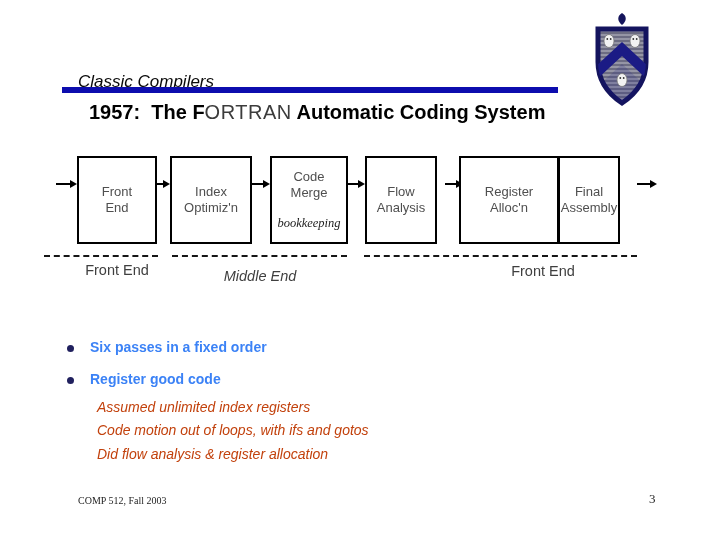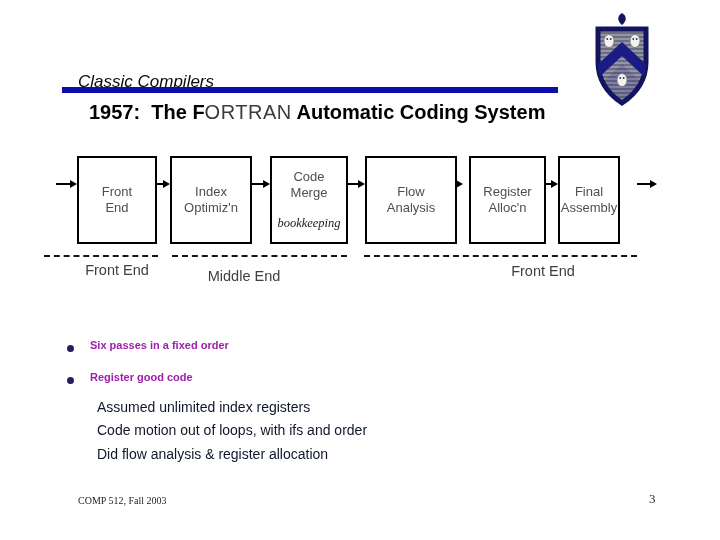--- a/index.html
+++ b/index.html
@@ -18,44 +18,44 @@
   .crest{position:absolute;left:589px;top:10px;width:66px;height:102px;}
 
   
   .box{position:absolute;top:156px;height:88px;box-sizing:border-box;border:2px solid #000;
        background:#fff;display:flex;flex-direction:column;align-items:center;justify-content:center;
        text-align:center;font-size:13px;line-height:16px;color:#4f4f4f;}
   .box-label{white-space:pre-line;}
   .box-note{font-family:"Liberation Serif",serif;font-style:italic;font-size:12.5px;
             color:#1c1c1c;margin-top:6px;}
   .b1{left:77px;width:80px;} .b2{left:170px;width:82px;text-align:center;} .b3{left:270px;width:78px;gap:8px;}
-  .b4{left:365px;width:92px;} .b5{left:469px;width:77px;} .b6{left:558px;width:62px;}
+  .b4{left:365px;width:72px;} .b5{left:459px;width:100px;} .b6{left:558px;width:62px;}
 
   
   .arrow{position:absolute;top:179px;height:10px;}
   .arrow .shaft{position:absolute;left:0;right:6px;top:4px;height:2px;background:#000;}
   .arrow .head{position:absolute;right:0;top:1px;width:0;height:0;
                border-left:7px solid #000;border-top:4px solid transparent;border-bottom:4px solid transparent;}
   .a0{left:56px;width:21px;} .a1{left:157px;width:13px;} .a2{left:252px;width:18px;}
   .a3{left:348px;width:17px;} .a4{left:445px;width:18px;} .a5{left:540px;width:18px;}
   .a6{left:637px;width:20px;}
 
   
   .dash{position:absolute;top:255px;height:0;border-top:2px dashed #161616;}
   .d1{left:44px;width:114px;} .d2{left:172px;width:175px;} .d3{left:364px;width:273px;}
   .region-label{position:absolute;transform:translateX(-50%);font-size:14.5px;color:#3f3f3f;white-space:nowrap;}
-  .r1{left:117px;top:262px;} .r2{left:244px;top:268px;} .r3{left:543px;top:263px;}
+  .r1{left:117px;top:262px;} .r2{left:260px;top:268px;font-style:italic;} .r3{left:543px;top:263px;}
 
   
   .dot{position:absolute;left:67px;width:7px;height:7px;border-radius:50%;background:#20205e;}
   .dot1{top:345px;} .dot2{top:377px;}
-  .bullet-text{position:absolute;left:90px;font-size:11px;font-weight:bold;color:#a21caf;white-space:nowrap;}
+  .bullet-text{position:absolute;left:90px;font-size:14px;font-weight:bold;color:#3b82f6;white-space:nowrap;}
   .bt1{top:339px;} .bt2{top:371px;}
   .subitems{position:absolute;left:97px;top:396px;font-size:14px;line-height:23.4px;
-            color:#0f172a;white-space:nowrap;}
+            color:#c2410c;white-space:nowrap;font-style:italic;}
 
   
   .course{position:absolute;left:78px;top:495px;font-family:"Liberation Serif",serif;
           font-size:10px;color:#1e1e1e;white-space:nowrap;}
   .pageno{position:absolute;left:649px;top:491px;font-family:"Liberation Serif",serif;
           font-size:13px;color:#1e1e1e;}
 </style>
 </head>
 <body>
 
@@ -166,21 +166,21 @@
 
   <div>
     <span class="dot dot1"></span>
     <div class="bullet-text bt1">Six passes in a fixed order</div>
 
     <span class="dot dot2"></span>
     <div class="bullet-text bt2">Register good code</div>
 
     <div class="subitems">
       <div>Assumed unlimited index registers</div>
-      <div>Code motion out of loops, with ifs and order</div>
+      <div>Code motion out of loops, with ifs and gotos</div>
       <div>Did flow analysis &amp; register allocation</div>
     </div>
   </div>
 
   <div class="course">COMP 512, Fall 2003</div>
   <div class="pageno">3</div>
 
 </div>
 
 </body></html>

